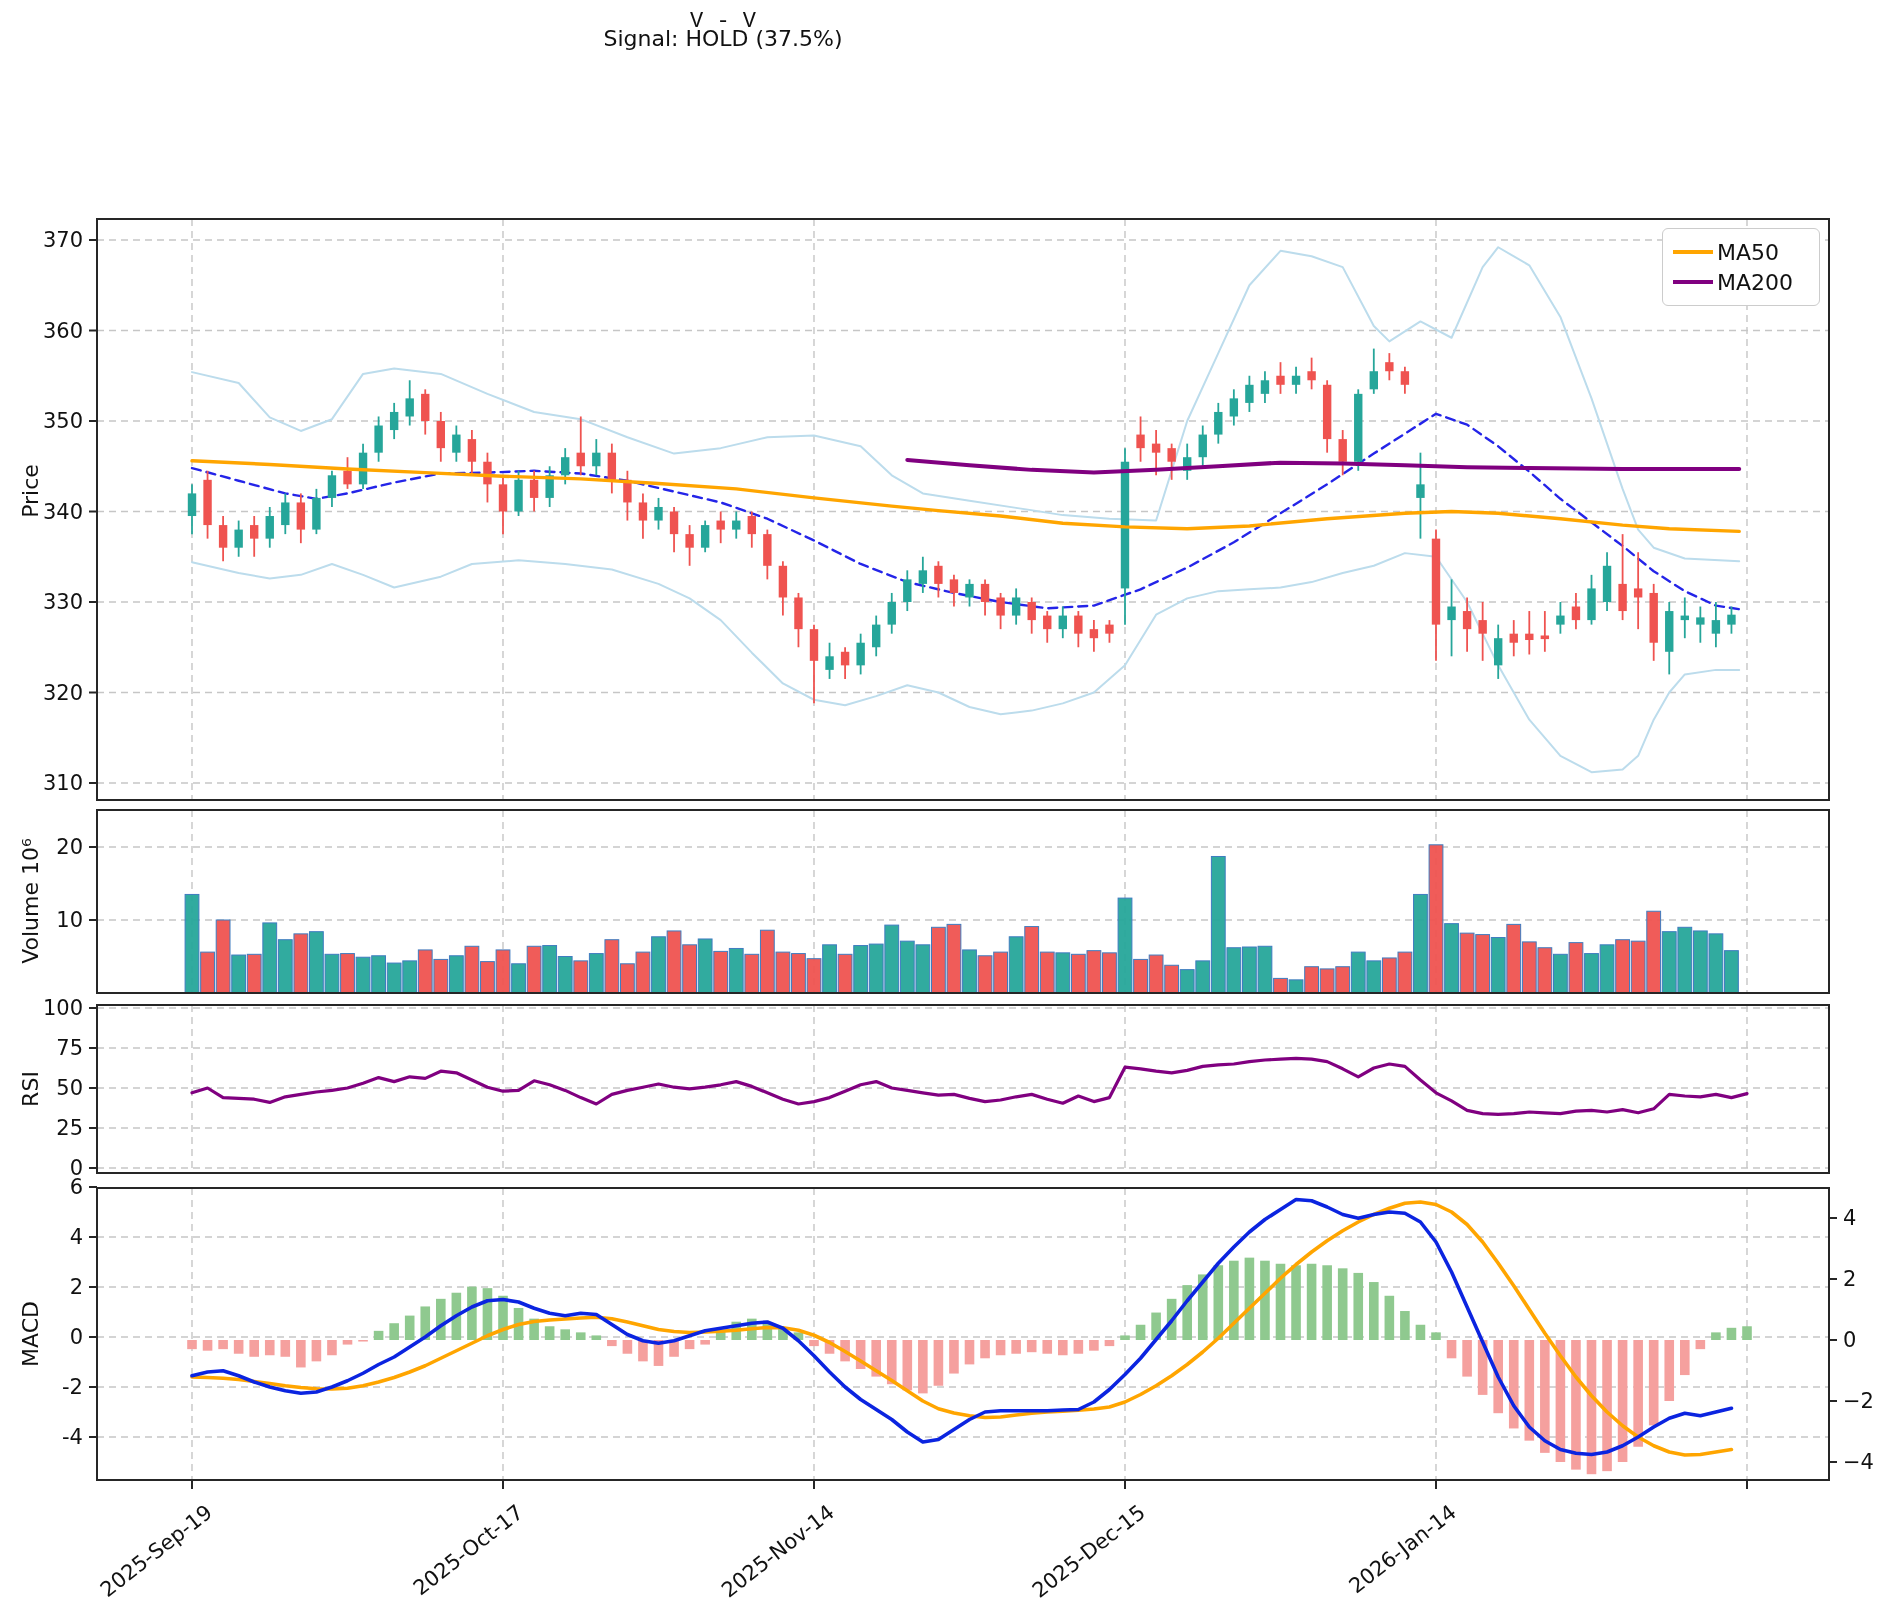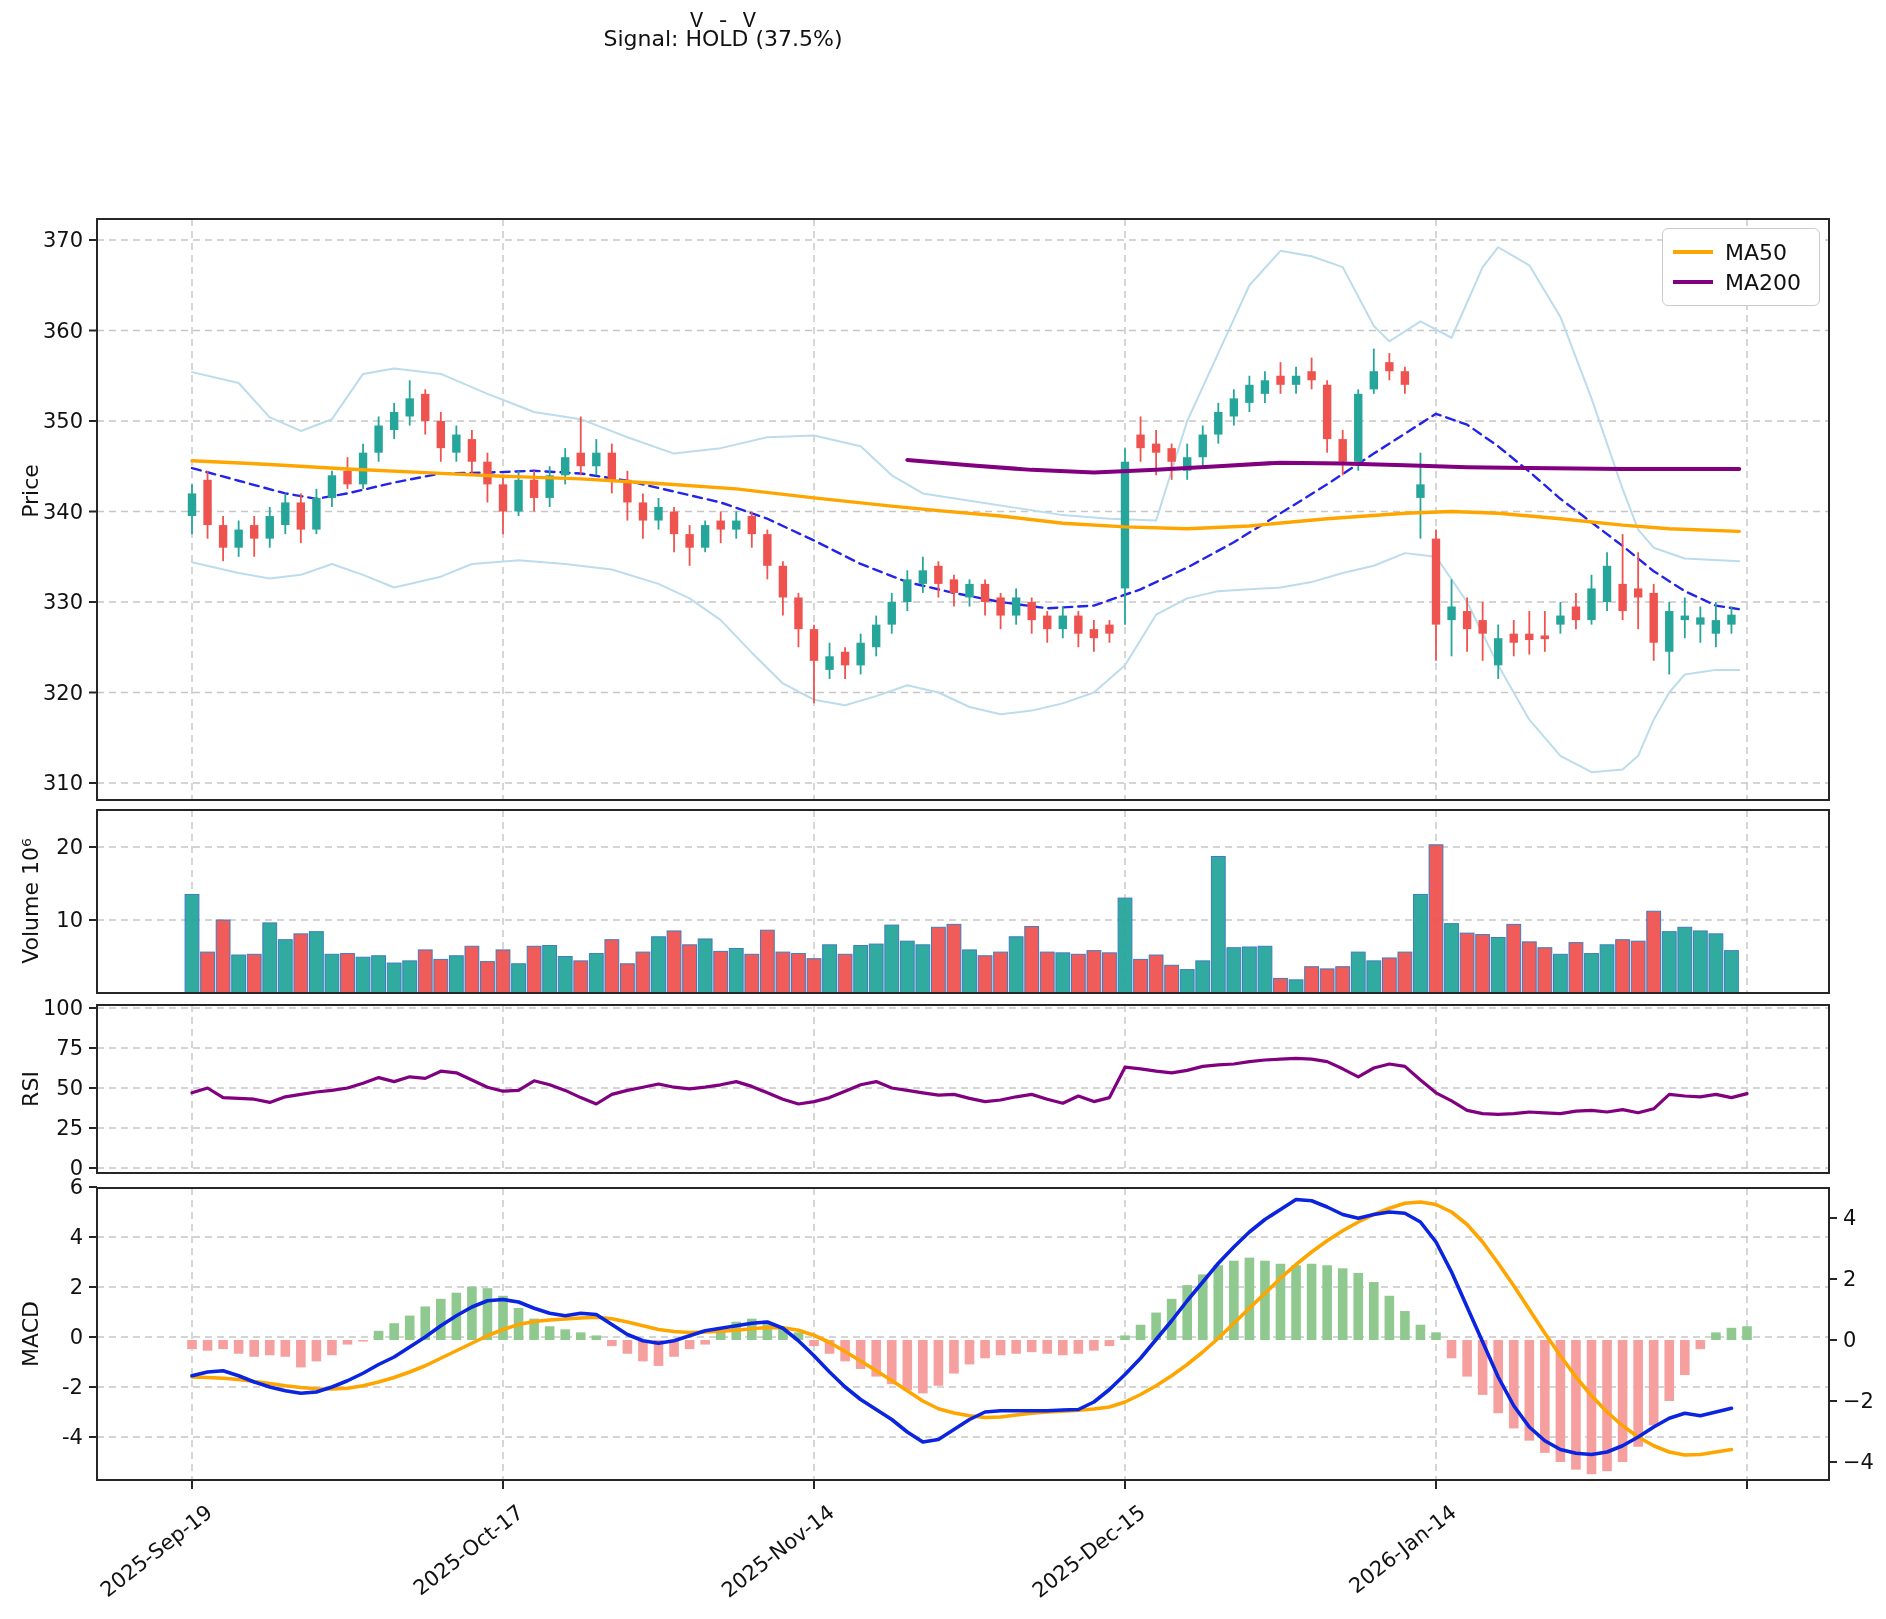--- a/index.html
+++ b/index.html
@@ -5,21 +5,21 @@
   html,body{margin:0;padding:0;background:#ffffff;}
   body{font-family:"DejaVu Sans","Liberation Sans",sans-serif;}
   #fig{position:relative;width:1886px;height:1619px;background:#fff;overflow:hidden;}
   #chart-svg{position:absolute;left:0;top:0;}
   .fig-title{position:absolute;left:723px;transform:translateX(-50%);white-space:nowrap;
              color:#111;font-size:22px;line-height:26px;text-align:center;}
   .ylab{position:absolute;color:#111;font-size:22px;white-space:nowrap;
         transform:translate(-50%,-50%) rotate(-90deg);}
   .legend{position:absolute;left:1662px;top:228px;width:158px;background:#fff;
           border:1.5px solid #cccccc;border-radius:6px;padding:8px 12px 8px 10px;box-sizing:border-box;}
-  .legend-row{display:flex;align-items:center;gap:12px;height:30px;}
+  .legend-row{display:flex;align-items:center;gap:4px;height:30px;}
   .legend-swatch{display:inline-block;width:40px;height:0;border-top:4px solid #000;}
   .legend-label{font-size:22px;color:#111;}
   .xtick{position:absolute;color:#111;font-size:21px;white-space:nowrap;
          transform:translate(-100%,0) rotate(-38deg);transform-origin:100% 0;}
 </style>
 </head>
 <body>
 
 <div id="fig">
   <div class="fig-title" style="top:9px;font-family:Liberation Mono, monospace;">V - V</div>

